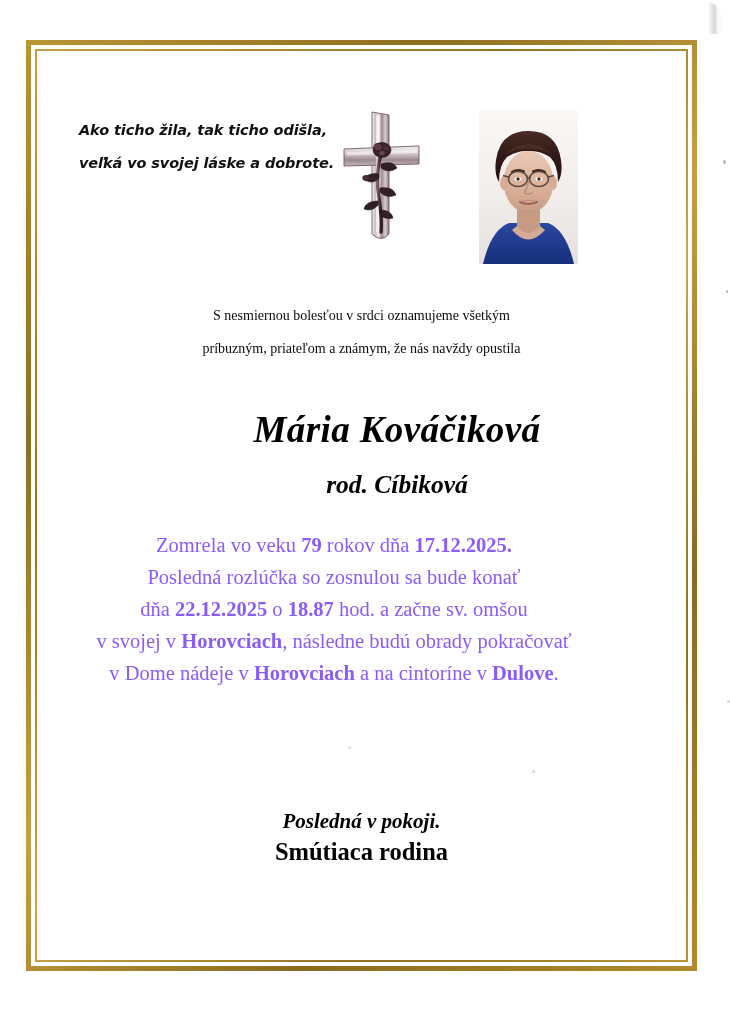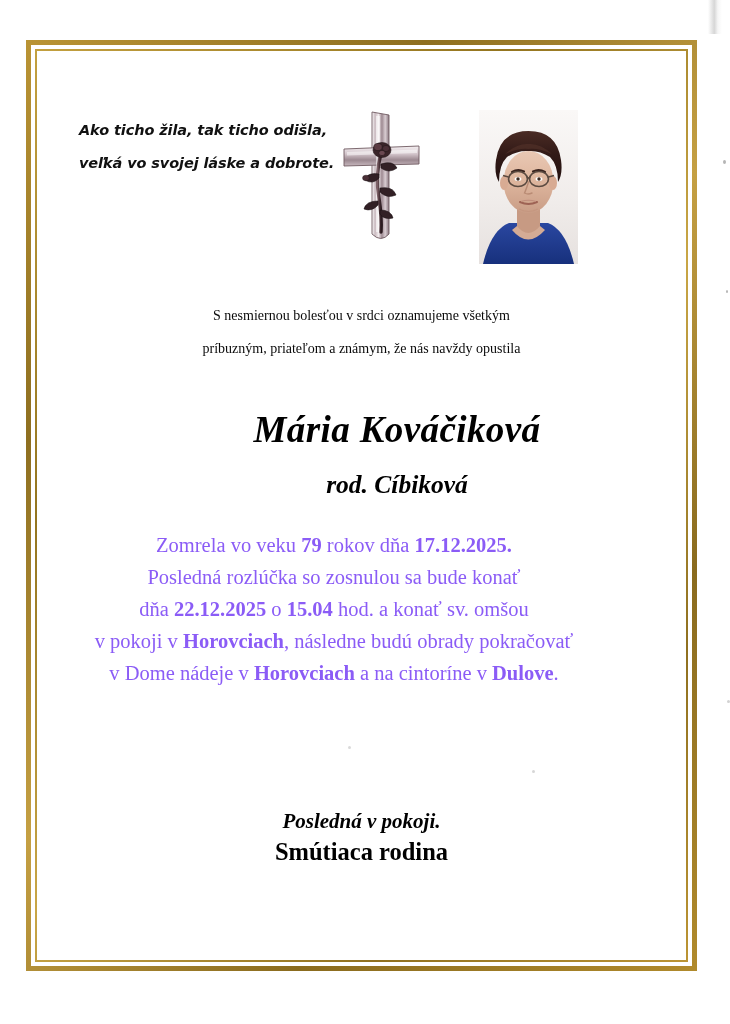--- a/index.html
+++ b/index.html
@@ -12,20 +12,21 @@
     font-family: "Liberation Serif", "DejaVu Serif", serif;
     color: #000000;
   }
 
   .page {
     position: relative;
     width: 730px;
     height: 1024px;
     background: #ffffff;
     overflow: hidden;
+    border-radius: 32px;
   }
 
   
   .scan-edge {
     position: absolute;
     top: 0;
     right: 8px;
     width: 14px;
     height: 34px;
     background: linear-gradient(to right,
@@ -360,22 +361,22 @@
     </div>
 
     <div class="name-block">
       <div class="name-main">Mária Kováčiková</div>
       <div class="name-maiden">rod. Cíbiková</div>
     </div>
 
     <div class="details">
       <div><span>Zomrela vo veku  </span><b>79</b><span> rokov dňa </span><b>17.12.2025.</b></div>
       <div>Posledná rozlúčka so zosnulou sa bude konať</div>
-      <div><span>dňa </span><b>22.12.2025</b><span> o </span><b>15.04</b><span> hod. a konať sv. omšou</span></div>
-      <div><span>v pokoji v </span><b>Horovciach</b><span>, následne budú obrady pokračovať</span></div>
+      <div><span>dňa </span><b>22.12.2025</b><span> o </span><b>18.87</b><span> hod. a začne sv. omšou</span></div>
+      <div><span>v svojej v </span><b>Horovciach</b><span>, následne budú obrady pokračovať</span></div>
       <div><span>v Dome nádeje v </span><b>Horovciach</b><span> a na cintoríne v </span><b>Dulove</b><span>.</span></div>
     </div>
 
     <div class="closing">
       <div class="rest-line">Posledná v pokoji.</div>
       <div class="family-line">Smútiaca rodina</div>
     </div>
 
   </div>
 </div>

